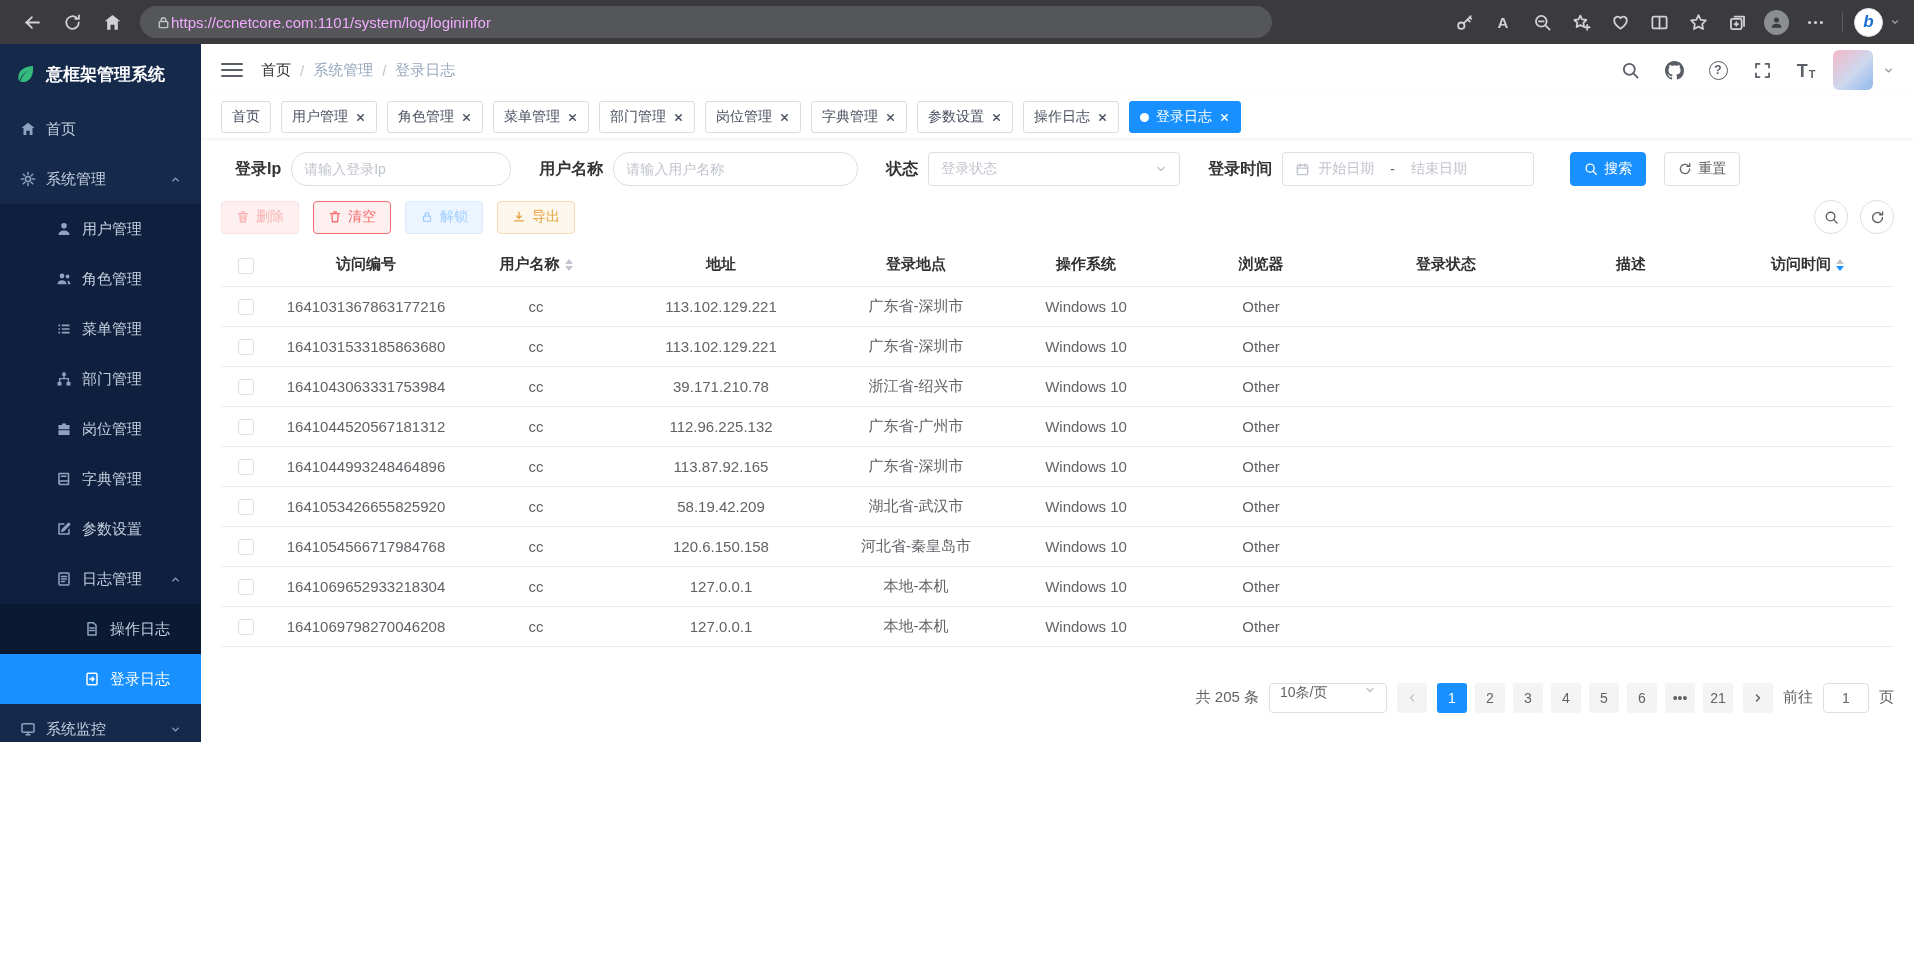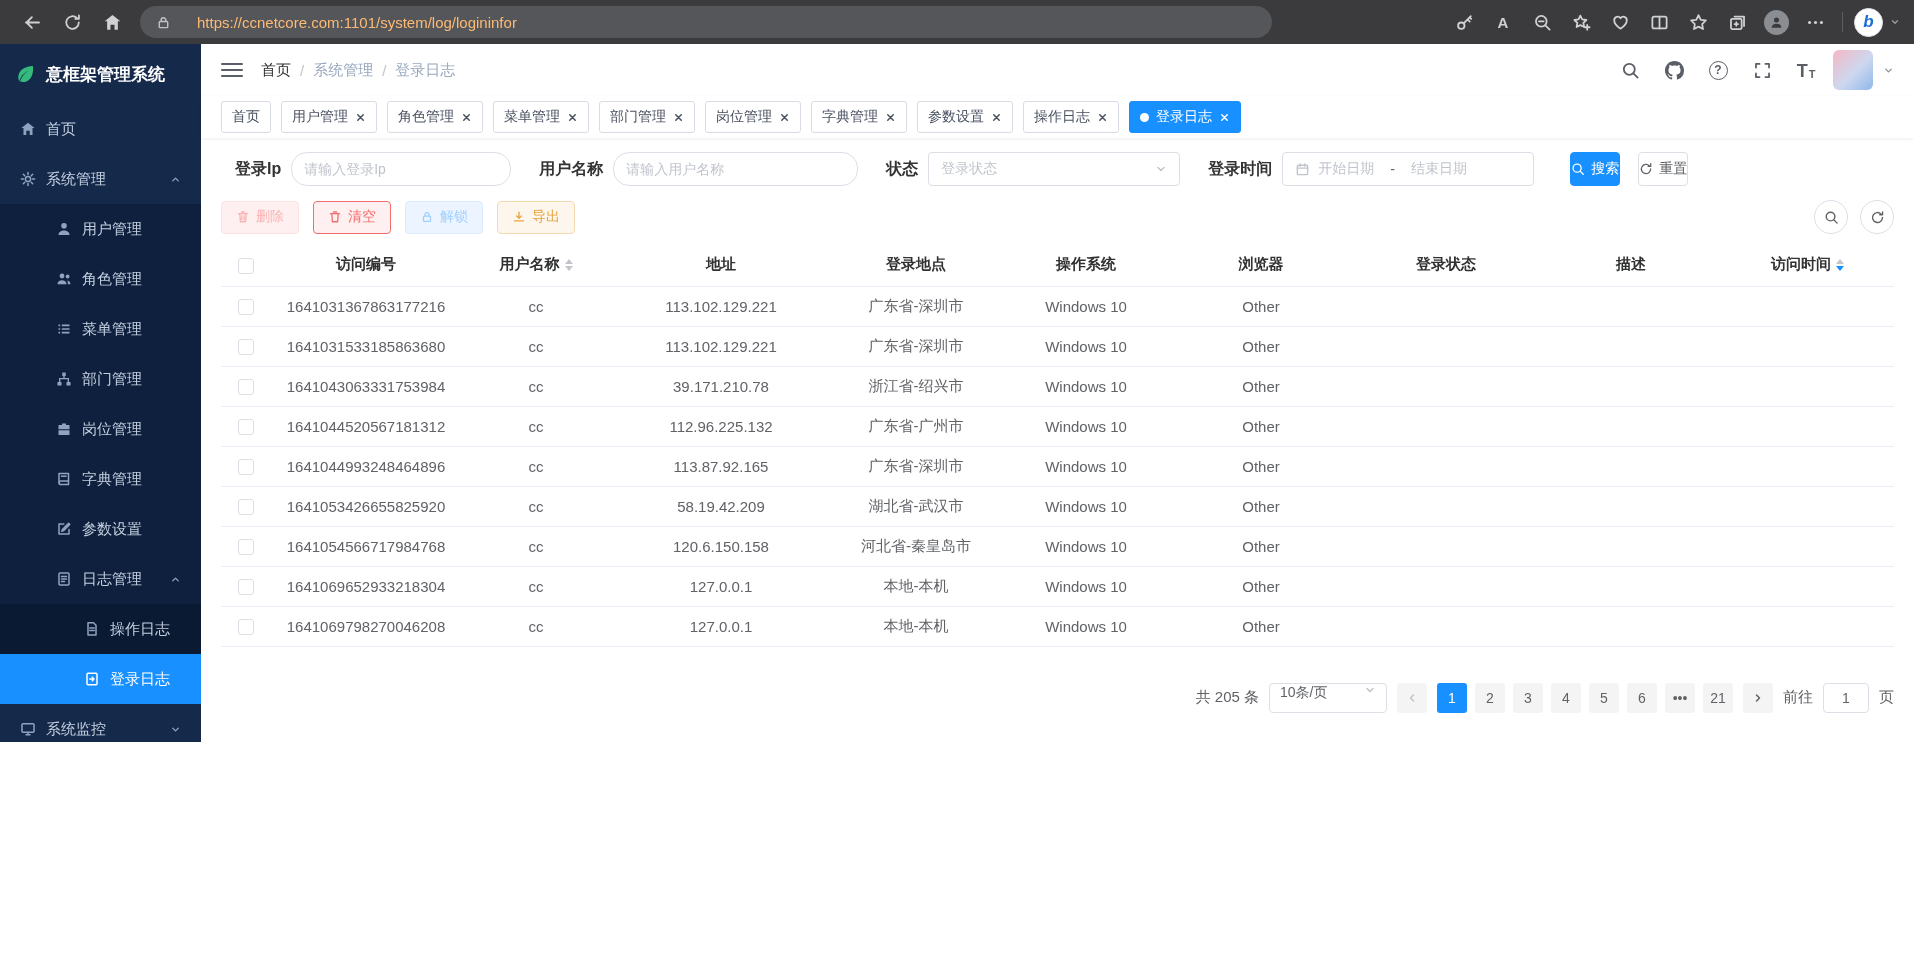--- a/index.html
+++ b/index.html
@@ -16,21 +16,21 @@
     font-family:"Liberation Sans","DejaVu Sans",sans-serif;color:#333}
   input,button{font-family:inherit}
   svg{display:block}
   .sic{fill:none;stroke:currentColor;stroke-width:1.5px;stroke-linecap:round;stroke-linejoin:round}
   .fic{fill:currentColor}
 
   
   .browser-bar{height:44px;background:#3b3b3d;display:flex;align-items:center;padding:0 14px;gap:4px}
   .bicon{width:36px;height:36px;border-radius:6px;display:flex;align-items:center;justify-content:center;color:#cfd1d4;cursor:pointer}
   .bicon svg{width:19px;height:19px}
-  .url-pill{width:1132px;height:32px;margin-left:6px;background:#54565a;border-radius:16px;display:flex;align-items:center;gap:26px;padding:0 16px;color:#fdba74;font-size:15px;cursor:text}
+  .url-pill{width:1132px;height:32px;margin-left:6px;background:#54565a;border-radius:16px;display:flex;align-items:center;gap:0;padding:0 16px;color:#f0abfc;font-size:15px;cursor:text}
   .url-pill svg{width:15px;height:15px;color:#bfc2c6;flex:none}
   .url-text{white-space:nowrap;overflow:hidden}
   .b-right{margin-left:auto;display:flex;align-items:center;gap:7px}
   .b-right .bicon{width:32px;height:32px}
   .read-aloud{font-size:15px;font-weight:bold}
   .b-avatar{width:25px;height:25px;border-radius:50%;background:#8a8d92;display:flex;align-items:center;justify-content:center;color:#3b3b3d}
   .b-avatar svg{width:15px;height:15px}
   .vdiv{width:1px;height:20px;background:#5c5e62;margin:0 4px}
   .bing-badge{width:29px;height:29px;border-radius:50%;background:#fff;color:#1a6fd4;font-weight:bold;font-style:italic;font-size:17px;display:flex;align-items:center;justify-content:center;cursor:pointer;border:1px solid #dfe3ea}
   .mini-caret{color:#9b9da1;cursor:pointer}
@@ -88,21 +88,21 @@
   .f-label.g{margin-left:28px}
   .f-input{height:34px;border:1px solid #dcdfe6;border-radius:16px;padding:0 12px;font-size:14px;color:#606266;outline:none;background:#fff}
   .f-input::placeholder{color:#c0c4cc}
   .w220{width:220px}.w245{width:245px}
   .f-select,.f-date{height:34px;border:1px solid #dcdfe6;border-radius:4px;background:#fff;display:flex;align-items:center;padding:0 12px;font-size:14px;color:#c0c4cc;cursor:pointer}
   .f-select{width:252px;justify-content:space-between}
   .f-select svg{width:12px;height:12px;color:#c0c4cc}
   .f-date{width:252px;gap:8px}
   .f-date svg{width:15px;height:15px;color:#c0c4cc;flex:none}
   .f-date .dsep{color:#606266;margin:0 8px}
-  .btn{height:34px;display:inline-flex;align-items:center;gap:6px;padding:0 0;border-radius:4px;font-size:14px;border:1px solid transparent;cursor:pointer;background:#fff;white-space:nowrap}
+  .btn{height:34px;display:inline-flex;align-items:center;gap:6px;padding:0 13px;border-radius:4px;font-size:14px;border:1px solid transparent;cursor:pointer;background:#fff;white-space:nowrap}
   .btn svg{width:14px;height:14px;flex:none}
   .btn-search{background:var(--accent);border-color:var(--accent);color:#fff;margin-left:36px}
   .btn-reset{border-color:#dcdfe6;color:#606266;margin-left:18px}
 
   .toolbar-row{display:flex;align-items:center;gap:14px;margin-top:14px}
   .btn-sm{height:33px;padding:0 14px}
   .btn-delete{background:#fef0f0;border-color:#fde2e2;color:#f9b3b3;cursor:not-allowed}
   .btn-clear{background:#fef0f0;border-color:var(--danger);color:var(--danger)}
   .btn-unlock{background:#ecf5ff;border-color:#d9ecff;color:#a0cfff;cursor:not-allowed}
   .btn-export{background:#fdf6ec;border-color:#f5dab1;color:var(--warning)}

